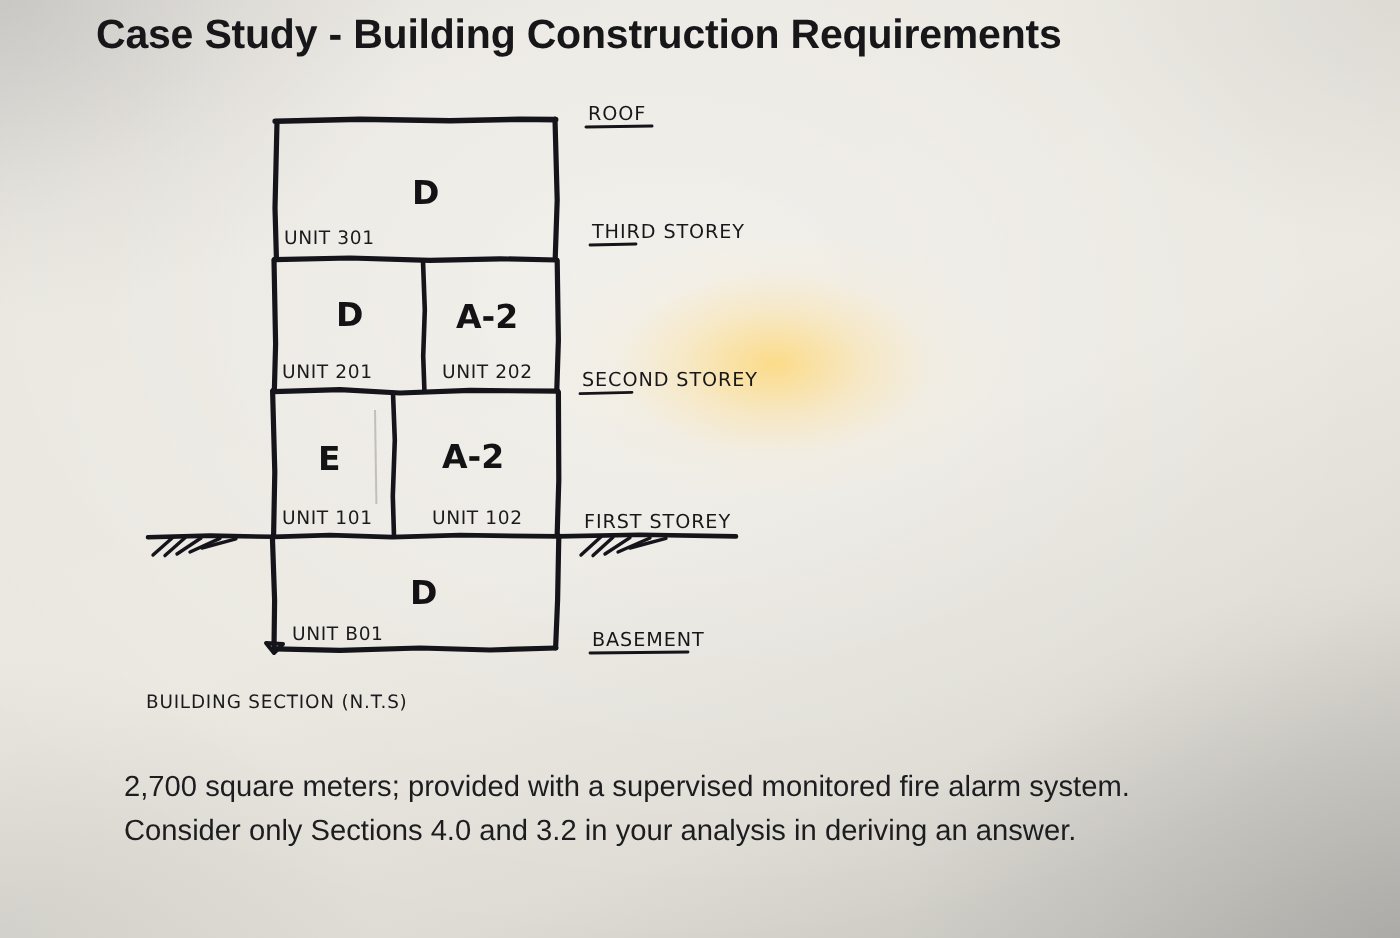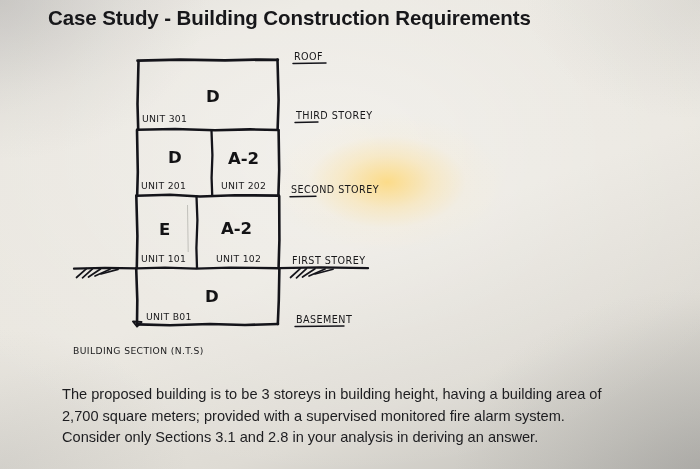--- a/index.html
+++ b/index.html
@@ -186,18 +186,17 @@
 
     <text class="storey-label" x="296" y="323">BASEMENT</text>
     <path class="stroke" stroke-width="1.4" d="M295,326.5 L344,326.0"></path>
 
     <text class="caption-label" x="73" y="354">BUILDING SECTION (N.T.S)</text>
 
   </svg>
   </div>
 
   <div id="paragraph">
-    <span class="pline">The proposed building is to be 3 storeys in building height, having a building area of</span>
     <span class="pline">2,700 square meters; provided with a supervised monitored fire alarm system.</span>
-    <span class="pline">Consider only Sections 3.1 and 2.8 in your analysis in deriving an answer.</span>
+    <span class="pline">Consider only Sections 4.0 and 3.2 in your analysis in deriving an answer.</span>
   </div>
 
 </div>
 
 </body></html>

